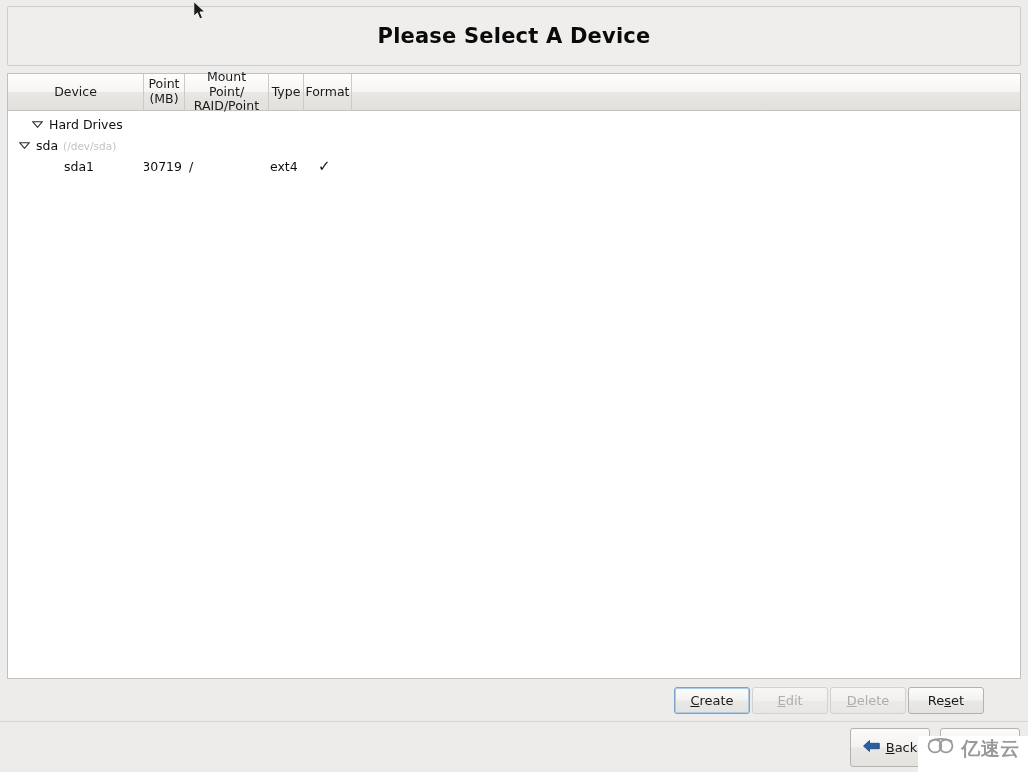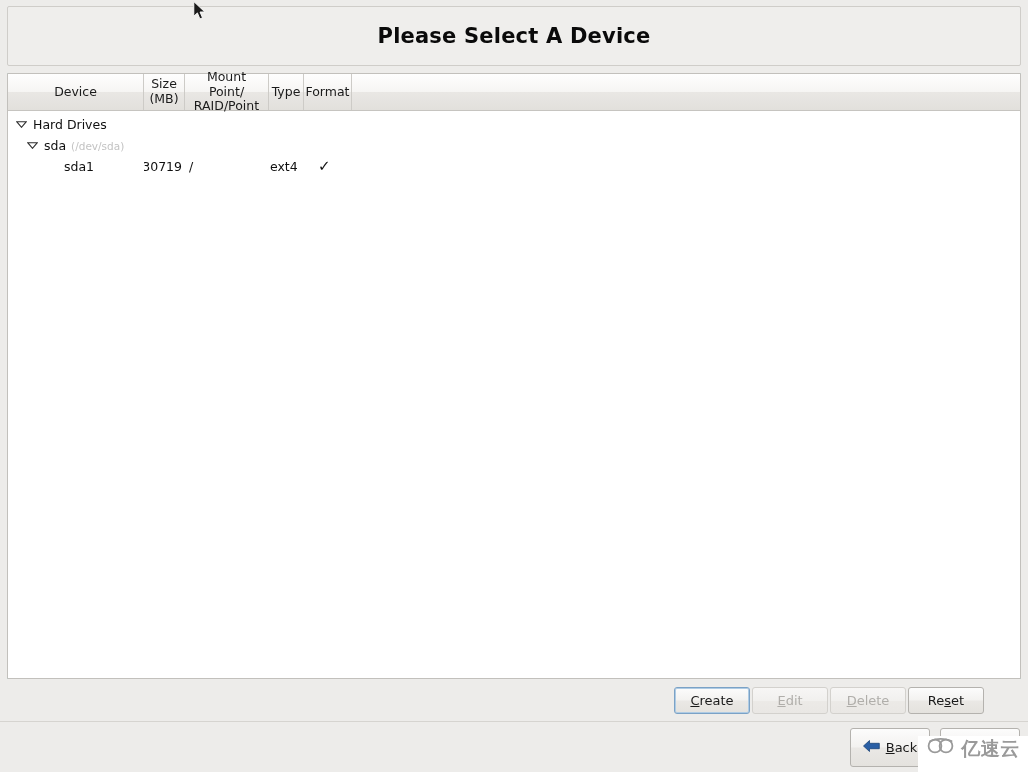--- a/index.html
+++ b/index.html
@@ -126,22 +126,22 @@
     display: flex; align-items: center; justify-content: center;
     flex: none;
   }
   
   .tri-outline {
     position: relative;
     width: 11px; height: 7px;
   }
   .tri-outline svg { display:block; }
 
-  .lvl0 { padding-left: 6px; }
-  .lvl1 { padding-left: 17px; }
+  .lvl0 { padding-left: 22px; }
+  .lvl1 { padding-left: 9px; }
   .lvl2 { padding-left: 52px; text-align: center; }
 
   .dev-name { padding-left: 4px; }
   .dev-path {
     padding-left: 5px;
     font-size: 10.5px;
     color: #c3c3c3;
   }
   .check {
     font-size: 15px;
@@ -255,21 +255,21 @@
 
 
   <div class="header-panel">
     <div class="title">Please Select A Device</div>
   </div>
 
   <div class="device-panel">
 
     <div class="thead">
       <div class="th th-device">Device</div>
-      <div class="th th-size">Size
+      <div class="th th-size">Point
 (MB)</div>
       <div class="th th-mount">Mount Point/
 RAID/Point</div>
       <div class="th th-type">Type</div>
       <div class="th th-format last">Format</div>
       <div class="th filler"></div>
     </div>
 
     <div class="tbody">
 

